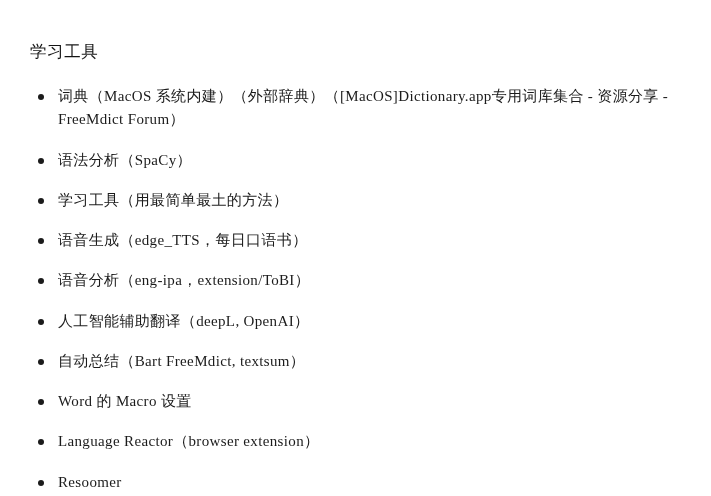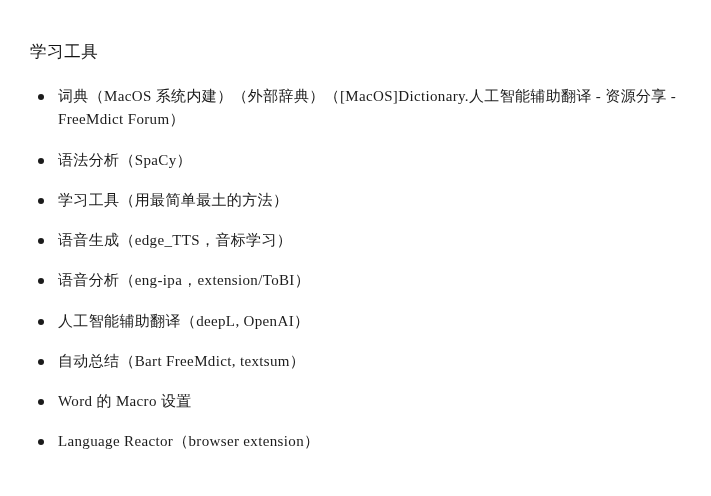--- a/index.html
+++ b/index.html
@@ -57,24 +57,25 @@
   .item-text {
     display: inline;
   }
 </style>
 </head>
 <body>
 
 <div class="page">
   <h1 class="doc-title">学习工具</h1>
   <ul class="tool-list">
-    <li><span class="item-text">词典（MacOS 系统内建）（外部辞典）（[MacOS]Dictionary.人工智能辅助翻译 - 资源分享 - FreeMdict Forum）</span></li>
+    <li><span class="item-text">词典（MacOS 系统内建）（外部辞典）（[MacOS]Dictionary.app专用词库集合 - 资源分享 - FreeMdict Forum）</span></li>
     <li><span class="item-text">语法分析（SpaCy）</span></li>
     <li><span class="item-text">学习工具（用最简单最土的方法）</span></li>
-    <li><span class="item-text">语音生成（edge_TTS，音标学习）</span></li>
+    <li><span class="item-text">语音生成（edge_TTS，每日口语书）</span></li>
     <li><span class="item-text">语音分析（eng-ipa，extension/ToBI）</span></li>
     <li><span class="item-text">人工智能辅助翻译（deepL, OpenAI）</span></li>
     <li><span class="item-text">自动总结（Bart FreeMdict, textsum）</span></li>
     <li><span class="item-text">Word 的 Macro 设置</span></li>
     <li><span class="item-text">Language Reactor（browser extension）</span></li>
+    <li><span class="item-text">Resoomer</span></li>
 
   </ul>
 </div>
 
 </body></html>

